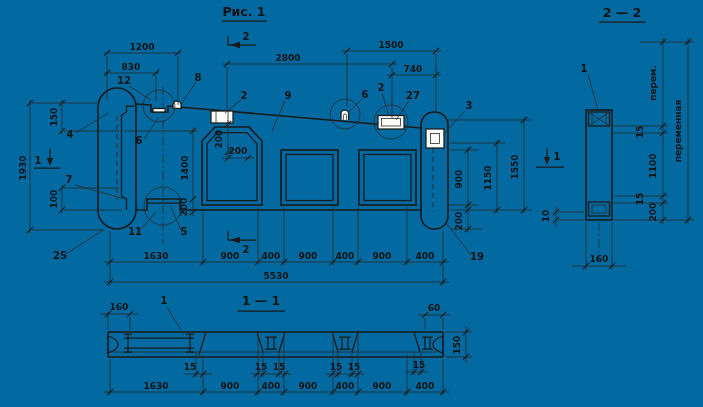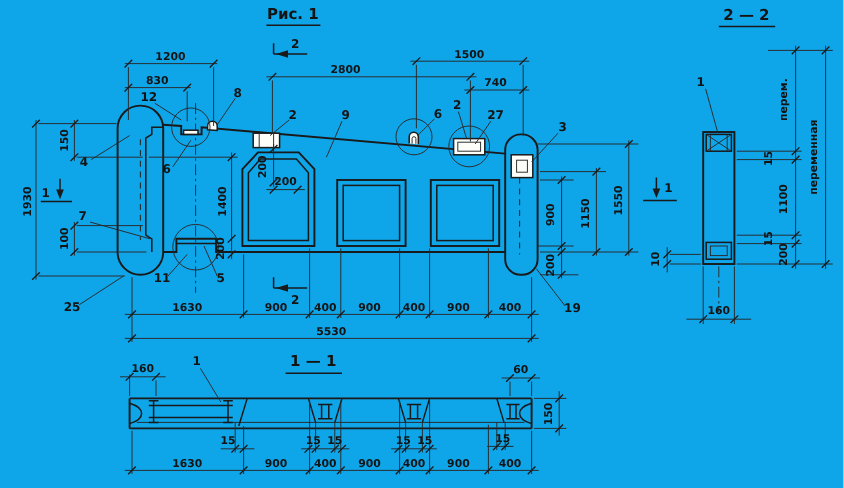--- a/index.html
+++ b/index.html
@@ -1,16 +1,16 @@
 <!DOCTYPE html>
 <html><head>
 <meta charset="utf-8">
 <style>
   html,body{margin:0;padding:0;background:#fdfdfa;}
-  .sheet{position:relative;width:703px;height:407px;background:#0ea5e9;overflow:hidden;
+  .sheet{position:relative;width:703px;height:407px;background:#0369a1;overflow:hidden;
          font-family:"DejaVu Sans",sans-serif;text-align:right;}
   svg{display:block;}
   text{fill:#141414;font-family:"DejaVu Sans",sans-serif;font-weight:700;}
   .t9{font-size:9px;}
   .t10{font-size:10px;}
   .t12{font-size:12.5px;}
   .thick{stroke:#1a1a1a;stroke-width:1.6;fill:none;}
   .med{stroke:#1a1a1a;stroke-width:1.25;fill:none;}
   .thin{stroke:#2a2a2a;stroke-width:0.8;fill:none;}
   .tick{stroke:#1a1a1a;stroke-width:1.1;fill:none;}

